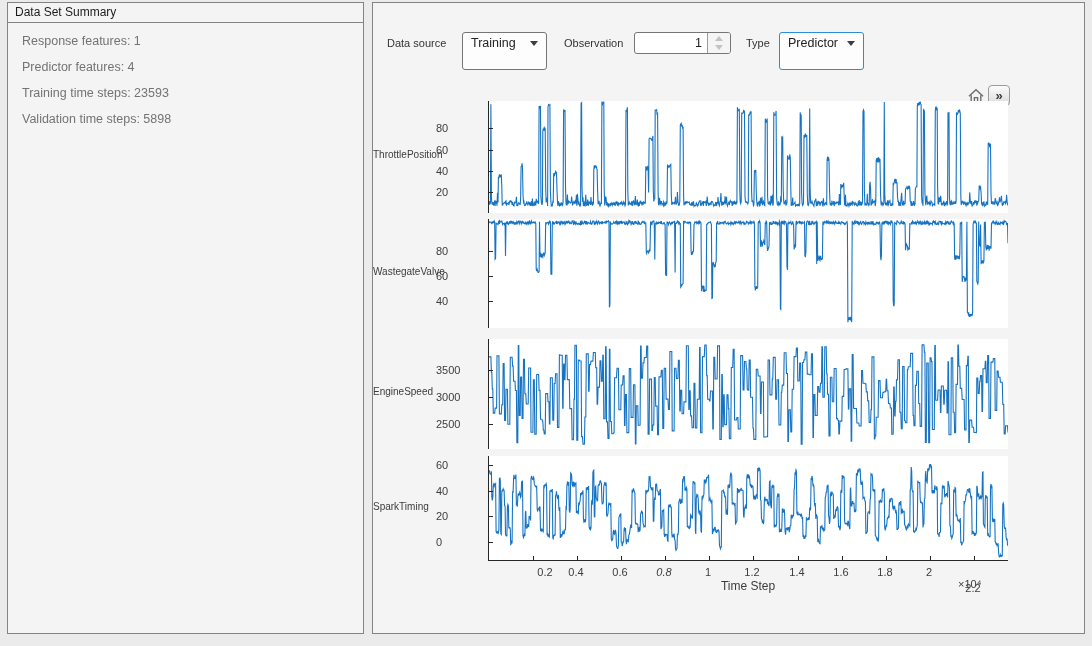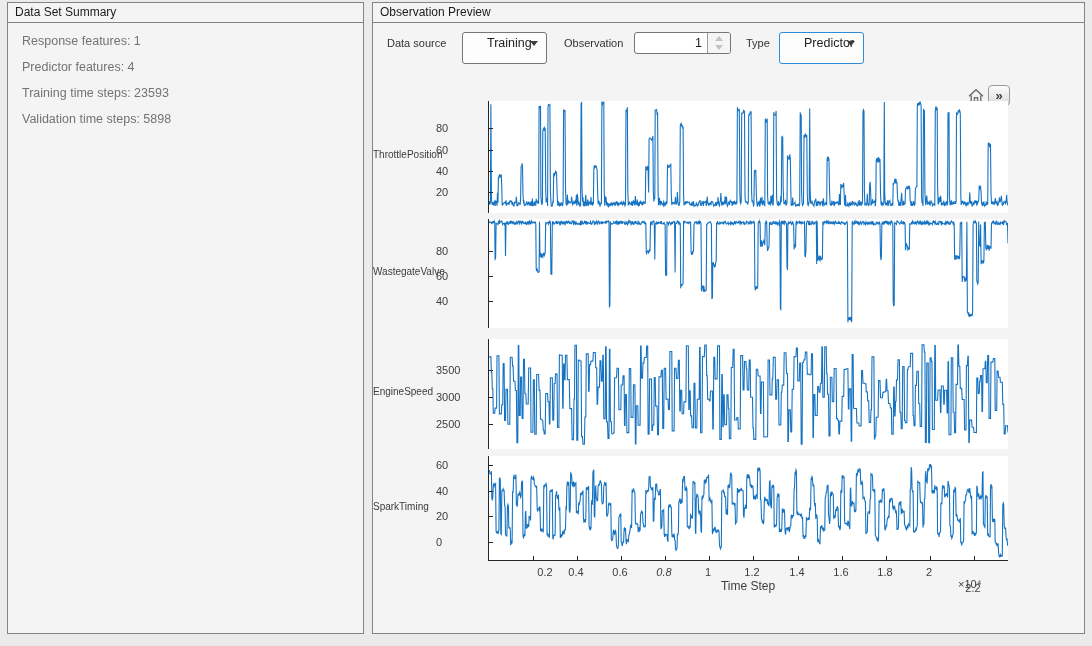--- a/index.html
+++ b/index.html
@@ -28,26 +28,26 @@
   .stat {
     position:absolute; left:14px;
     font-size:12.5px; color:#737373;
     white-space:nowrap;
   }
   .ctl-label {
     position:absolute; top:29px; height:22px; line-height:22px;
     font-size:11px; color:#333; white-space:nowrap;
   }
   .dropdown {
-    position:absolute; top:29px; height:32px;
+    position:absolute; top:29px; height:38px;
     background:#fdfdfd;
     border:1px solid #767676;
     border-radius:3px;
     font-size:12.5px; color:#222;
-    line-height:20px; padding-left:24px;
+    line-height:20px; padding-left:8px;
     cursor:default;
   }
   .dropdown.focused { border:1px solid #2e8bd4; }
   .dd-arrow {
     position:absolute; right:8px; top:8px;
     width:0; height:0;
     border-left:4px solid transparent;
     border-right:4px solid transparent;
     border-top:5px solid #3d3d3d;
   }
@@ -133,23 +133,20 @@
   <div class="panel-header">
     <span>Data Set Summary</span>
   </div>
   <div class="stat" style="top:31px">Response features: 1</div>
   <div class="stat" style="top:57px">Predictor features: 4</div>
   <div class="stat" style="top:83px">Training time steps: 23593</div>
   <div class="stat" style="top:109px">Validation time steps: 5898</div>
 </div>
 
 <div id="right-panel" class="panel">
-  <div class="panel-header">
-    <span>Observation Preview</span>
-  </div>
 
   <div class="ctl-label" style="left:14px">Data source</div>
   <div class="dropdown" style="left:89px;width:85px">
     <span>Training</span>
     <span class="dd-arrow"></span>
   </div>
 
   <div class="ctl-label" style="left:191px">Observation</div>
   <div class="spinner">
     <input class="spin-input" value="1" style="">

